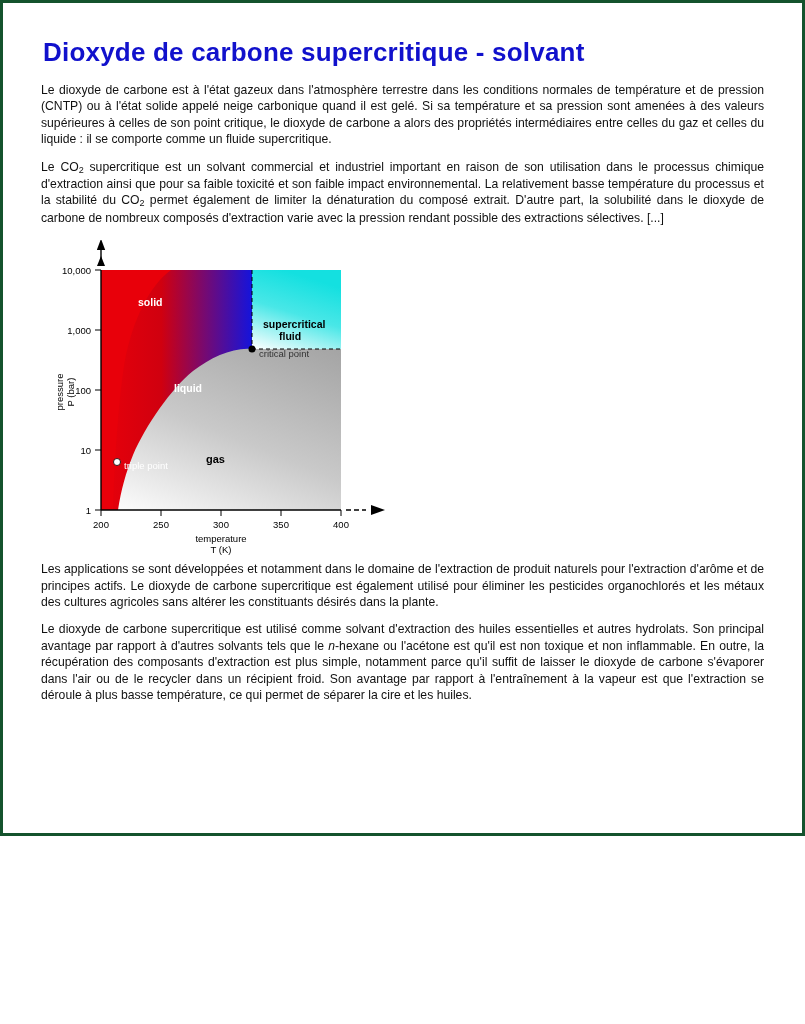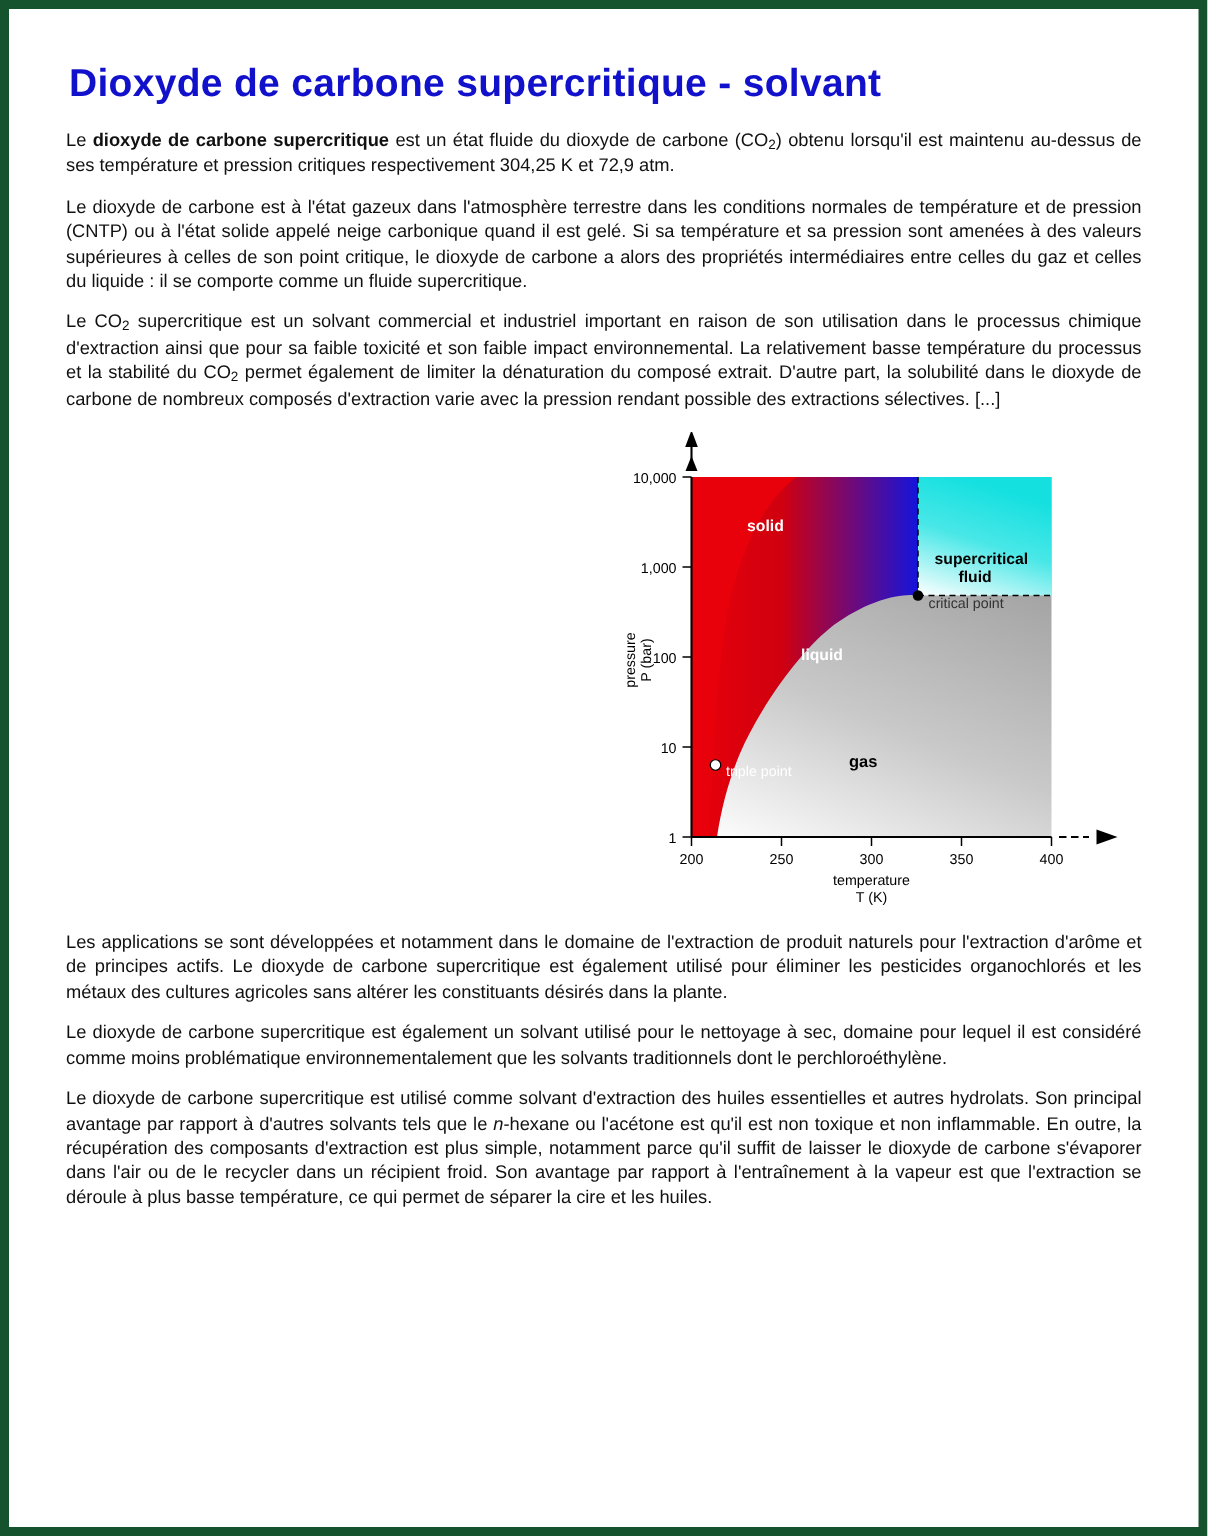--- a/index.html
+++ b/index.html
@@ -9,22 +9,22 @@
   }
   body {
     width: 805px;
     height: 1024px;
     font-family: "Liberation Sans", sans-serif;
     color: #000000;
   }
   .page {
     box-sizing: border-box;
     width: 805px;
-    height: 1024px;
-    border: 6px solid #14532d;
+    height: 836px;
+    border: 3px solid #14532d;
     padding: 22px 38px 0 38px;
     background: #ffffff;
     overflow: hidden;
   }
   .doc-title {
     font-size: 26px;
     font-weight: bold;
     color: #1111cc;
     margin: 12px 0 14px 2px;
     letter-spacing: 0.2px;
@@ -47,40 +47,39 @@
   }
   p.body-text + p.body-text {
     margin-top: 11px;
   }
   .b { font-weight: bold; }
   .i { font-style: italic; }
   sub { font-size: 9px; vertical-align: baseline; position: relative; top: 2px; }
 
   
   .figure-wrap {
-    margin: 14px 0 12px 0;
+    margin: 14px 0 1px 0;
     display: flex;
-    justify-content: flex-end;
+    justify-content: flex-start;
   }
   .figure {
     position: relative;
     width: 360px;
     height: 320px;
   }
   svg.phase { display: block; }
 </style>
 </head>
 <body>
 
 <div class="page">
 
   <h1 class="doc-title">Dioxyde de carbone supercritique - solvant</h1>
 
 
-  <p class="body-text">Le <span class="b">dioxyde de carbone supercritique</span> est un état fluide du dioxyde de carbone (CO<sub>2</sub>) obtenu lorsqu'il est maintenu au-dessus de ses température et pression critiques respectivement 304,25 K et 72,9 atm.</p>
 
   <p class="body-text">Le dioxyde de carbone est à l'état gazeux dans l'atmosphère terrestre dans les conditions normales de température et de pression (CNTP) ou à l'état solide appelé neige carbonique quand il est gelé. Si sa température et sa pression sont amenées à des valeurs supérieures à celles de son point critique, le dioxyde de carbone a alors des propriétés intermédiaires entre celles du gaz et celles du liquide : il se comporte comme un fluide supercritique.</p>
 
   <p class="body-text">Le CO<sub>2</sub> supercritique est un solvant commercial et industriel important en raison de son utilisation dans le processus chimique d'extraction ainsi que pour sa faible toxicité et son faible impact environnemental. La relativement basse température du processus et la stabilité du CO<sub>2</sub> permet également de limiter la dénaturation du composé extrait. D'autre part, la solubilité dans le dioxyde de carbone de nombreux composés d'extraction varie avec la pression rendant possible des extractions sélectives. [...]</p>
 
   <div class="figure-wrap">
     <div class="figure">
       <svg class="phase" width="360" height="320" viewBox="0 0 360 320" xmlns="http://www.w3.org/2000/svg">
         <defs>
           <linearGradient id="gradSolidLiquid" x1="0" y1="0" x2="1" y2="0">
@@ -167,16 +166,15 @@
 
         <circle cx="76" cy="222" r="3.5" fill="#ffffff" stroke="#000" stroke-width="0.8"></circle>
         <text x="83" y="229" font-family="Liberation Sans, sans-serif" font-size="9.5" fill="#ffffff">triple point</text>
         <circle cx="211" cy="109" r="3.5" fill="#000000"></circle>
         <text x="218" y="117" font-family="Liberation Sans, sans-serif" font-size="9.5" fill="#333333">critical point</text>
       </svg>
     </div>
   </div>
 
   <p class="body-text">Les applications se sont développées et notamment dans le domaine de l'extraction de produit naturels pour l'extraction d'arôme et de principes actifs. Le dioxyde de carbone supercritique est également utilisé pour éliminer les pesticides organochlorés et les métaux des cultures agricoles sans altérer les constituants désirés dans la plante.</p>
-  <p class="body-text">Le dioxyde de carbone supercritique est également un solvant utilisé pour le nettoyage à sec, domaine pour lequel il est considéré comme moins problématique environnementalement que les solvants traditionnels dont le perchloroéthylène.</p>
   <p class="body-text">Le dioxyde de carbone supercritique est utilisé comme solvant d'extraction des huiles essentielles et autres hydrolats. Son principal avantage par rapport à d'autres solvants tels que le <span class="i">n</span>-hexane ou l'acétone est qu'il est non toxique et non inflammable. En outre, la récupération des composants d'extraction est plus simple, notamment parce qu'il suffit de laisser le dioxyde de carbone s'évaporer dans l'air ou de le recycler dans un récipient froid. Son avantage par rapport à l'entraînement à la vapeur est que l'extraction se déroule à plus basse température, ce qui permet de séparer la cire et les huiles.</p>
 
 </div>
 
 </body></html>

